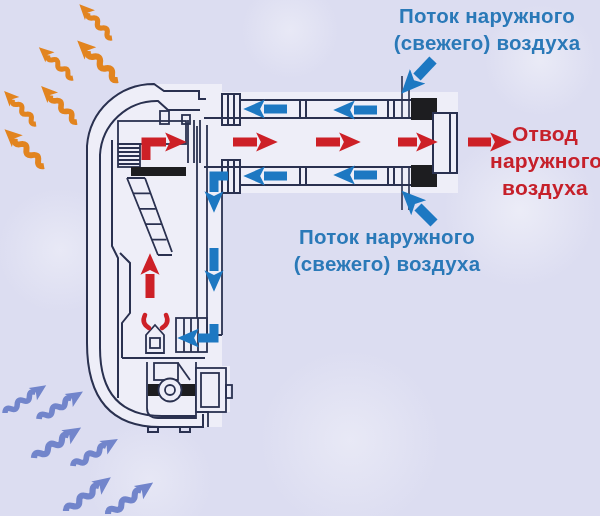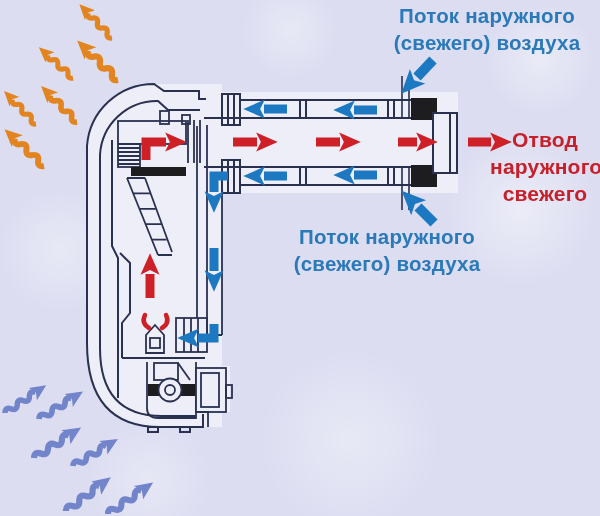--- a/index.html
+++ b/index.html
@@ -21,21 +21,21 @@
     font-family:"Liberation Sans","DejaVu Sans",sans-serif;
     padding-left:8px;
   }
   svg{position:absolute;left:0;top:0;}
   .lbl{position:absolute;text-align:center;font-weight:bold;letter-spacing:.2px;}
   .lbl-blue{color:var(--text-blue);font-size:20.5px;line-height:27px;}
   .lbl-red{color:var(--text-red);font-size:21px;line-height:27px;}
   .lbl div{white-space:nowrap;}
   #lbl-fresh-top{left:374px;top:2px;width:226px;}
   #lbl-fresh-bottom{left:282px;top:223px;width:210px;}
-  #lbl-exhaust{left:490px;top:126px;width:110px;}
+  #lbl-exhaust{left:490px;top:120px;width:110px;}
 </style>
 </head>
 <body>
 
 <div class="wrap">
 
 <svg width="600" height="516" viewBox="0 0 600 516">
   <defs>
     <marker id="hR" viewBox="0 0 10 10" markerWidth="2.4" markerHeight="2.4" refX="0.4" refY="5" orient="auto">
       <path d="M0,0.6 L10,5 L0,9.4 L2.2,5 Z" fill="var(--red)"></path>
@@ -196,16 +196,16 @@
   </div>
 
   <div id="lbl-fresh-bottom" class="lbl lbl-blue">
     <div>Поток наружного</div>
     <div>(свежего) воздуха</div>
   </div>
 
   <div id="lbl-exhaust" class="lbl lbl-red">
     <div>Отвод</div>
     <div>наружного</div>
-    <div>свежего</div>
+    <div>воздуха</div>
   </div>
 
 </div>
 
 </body></html>

